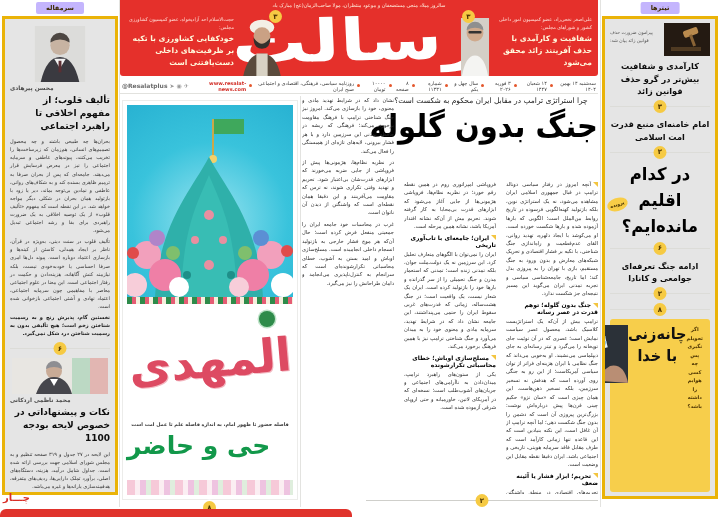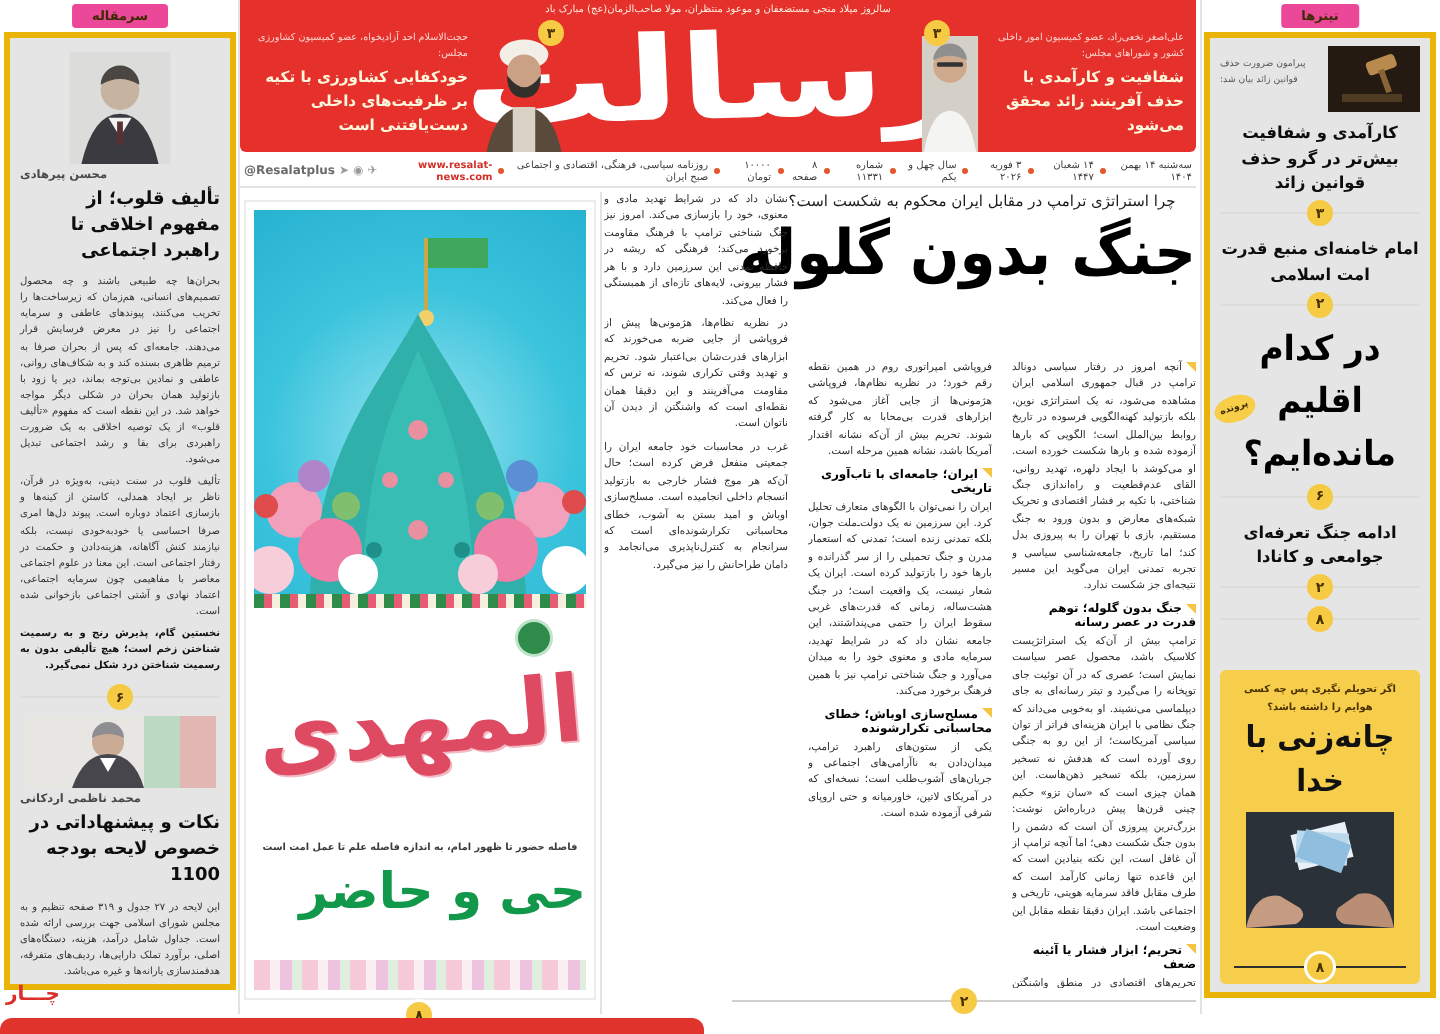--- a/index.html
+++ b/index.html
@@ -29,21 +29,21 @@
 
   
   .dateline{position:absolute;left:120px;top:78px;width:478px;height:16px;display:flex;align-items:center;gap:3px;font-size:5px;color:#3c3c3c;border-bottom:1px solid #e2e2de;padding:0 2px}
   .dateline .dot{width:3px;height:3px;border-radius:50%;background:#e4572c;display:inline-block;flex:none}
   .dateline .web{color:#d22f28;font-weight:bold}
   .socialgroup{margin-right:auto;display:flex;align-items:center;gap:2px;color:#8a8a8a}
   .sicon{font-size:6px;color:#9a9a9a}
   .handle{font-size:6px;color:#6b6b6b;font-weight:bold;direction:ltr}
 
   
-  .tab{position:absolute;top:2px;left:50%;transform:translateX(-50%);background:#ec4899;color:#3c2a00;font-size:6.5px;font-weight:bold;padding:2px 10px;border-radius:2px;white-space:nowrap;z-index:2}
+  .tab{position:absolute;top:2px;left:50%;transform:translateX(-50%);background:#c4b5fd;color:#3c2a00;font-size:6.5px;font-weight:bold;padding:2px 10px;border-radius:2px;white-space:nowrap;z-index:2}
   .colbox{position:absolute;top:16px;left:0;right:0;bottom:12px;border:3px solid #eab308;background:#e5e5e5;padding:5px;display:flex;flex-direction:column;overflow:hidden}
   .pnum{width:13px;height:13px;border-radius:50%;background:#f6ca43;color:#4a3200;font-size:7px;font-weight:bold;display:flex;align-items:center;justify-content:center;flex:none}
   .pnum.ring{box-shadow:0 0 0 1.5px #fff}
   .divider{position:relative;border-top:1px solid #dcdcd8;margin:8px 0 7px;flex:none}
   .divider .pnum{position:absolute;left:50%;top:-7px;transform:translateX(-50%)}
   .divider.dark{border-top-color:#2e2e2e}
   .photo{display:block;flex:none}
   .body{font-size:5px;line-height:1.62;text-align:justify;color:#333;margin-bottom:3px}
   .body.bold{font-weight:bold;color:#111}
   .mk{display:inline-block;width:0;height:0;border-top:5px solid #f3c540;border-left:5px solid transparent;margin-left:2px;vertical-align:middle}
@@ -55,21 +55,21 @@
   .author{font-size:5.8px;font-weight:bold;color:#4a4a4a;text-align:left;margin-bottom:3px}
   .etitle{font-size:9px;font-weight:bold;line-height:1.45;color:#0d0d0d;text-align:right;margin-bottom:4px}
 
   
   .poster{position:absolute;left:122px;top:100px;width:176px;height:400px;border:1px solid #ececea;background:#fff}
   .sky{position:absolute;top:4px;left:4px;right:4px;height:192px;background:radial-gradient(circle at 50% 60%,#9ae4f0 0%,#39c3dc 55%,#28b2d2 100%);overflow:hidden}
   .pattern-strip{position:absolute;top:196px;left:4px;right:4px;height:7px;background:repeating-linear-gradient(90deg,#2e8b4a 0 5px,#e55c74 5px 9px,#f5efdd 9px 13px)}
   .callig{position:absolute;top:206px;left:4px;right:4px;height:108px;display:flex;align-items:center;justify-content:center;font-size:46px;font-weight:bold;color:#dd4a62;transform:rotate(-5deg);text-shadow:1px 1px 0 #f3b9c2}
   .seal{position:absolute;top:210px;right:22px;width:16px;height:16px;border-radius:50%;background:#2e8b4a;box-shadow:0 0 0 1.5px #bfe3c9}
   .pcap{position:absolute;top:320px;left:4px;right:4px;text-align:center;font-size:4.9px;font-weight:bold;color:#3a3a3a}
-  .psub{position:absolute;top:330px;left:4px;right:4px;text-align:right;font-size:25px;font-weight:bold;color:#12984a}
+  .psub{position:absolute;top:330px;left:4px;right:4px;text-align:left;font-size:25px;font-weight:bold;color:#12984a}
   .flower-strip{position:absolute;bottom:4px;left:4px;right:4px;height:15px;background:repeating-linear-gradient(90deg,#f6c9d8 0 8px,#fbeef2 8px 13px,#eec3e0 13px 19px,#dfeedd 19px 24px)}
   .poster-pnum{position:absolute;left:203px;top:501px}
 
   
   .article{position:absolute;left:302px;top:96px;width:296px;height:412px}
   .hblock{position:absolute;top:0;right:0;width:214px;text-align:center}
   .kicker{font-size:7.5px;font-weight:normal;color:#1c1c1c}
   .headline{font-size:29px;font-weight:bold;color:#000;margin-top:4px;transform:scaleY(1.08);letter-spacing:-0.5px;white-space:nowrap}
   .col{position:absolute;width:92px;overflow:hidden}
   .col .body{font-size:5.2px;color:#2b2b2b}
@@ -85,21 +85,21 @@
   .side-col .colbox{bottom:8px;padding:4px 5px}
   .sitem{flex:none}
   .srow{display:flex;gap:3px;align-items:flex-start}
   .photo.gavel{width:46px;height:33px}
   .scap{font-size:4.6px;line-height:1.7;color:#555;text-align:left;padding-top:6px}
   .stitle{font-size:8.2px;font-weight:bold;line-height:1.55;text-align:center;color:#0d0d0d;margin-top:4px}
   .stitle.big5{font-size:9.5px}
   .s3{position:relative;padding:4px 12px 2px}
   .sbig{font-size:16.5px;font-weight:bold;line-height:1.5;text-align:center;color:#000;transform:scaleY(1.05)}
   .badge{position:absolute;left:-3px;top:38px;background:#f8cd47;color:#3c2a00;font-size:4.6px;font-weight:bold;padding:4px 3px;border-radius:50%;transform:rotate(-18deg);z-index:2}
-  .ybox{flex:1;background:#f7ce4b;border-radius:3px;margin-top:18px;padding:6px 7px 4px;display:flex;flex-direction:column}
+  .ybox{flex:1;background:#f7ce4b;border-radius:3px;margin-top:2px;padding:6px 7px 4px;display:flex;}
   .ycap{font-size:5px;font-weight:bold;line-height:1.7;text-align:center;color:#4a3200}
   .ytitle{font-size:14.5px;font-weight:bold;line-height:1.45;text-align:center;color:#111;margin:2px 0 4px;transform:scaleY(1.05)}
   .photo.hands{width:74px;height:58px;margin:0 auto}
   .ybox .divider{margin-top:auto;margin-bottom:4px}
 
   
   .corner-logo{position:absolute;left:3px;top:492px;font-size:10px;font-weight:bold;color:#d92f28;z-index:4}
   .bottom-banner{position:absolute;left:0;top:509px;width:352px;height:8px;background:#e0332c;border-radius:6px 6px 0 0;z-index:3}
 </style>
 </head>

